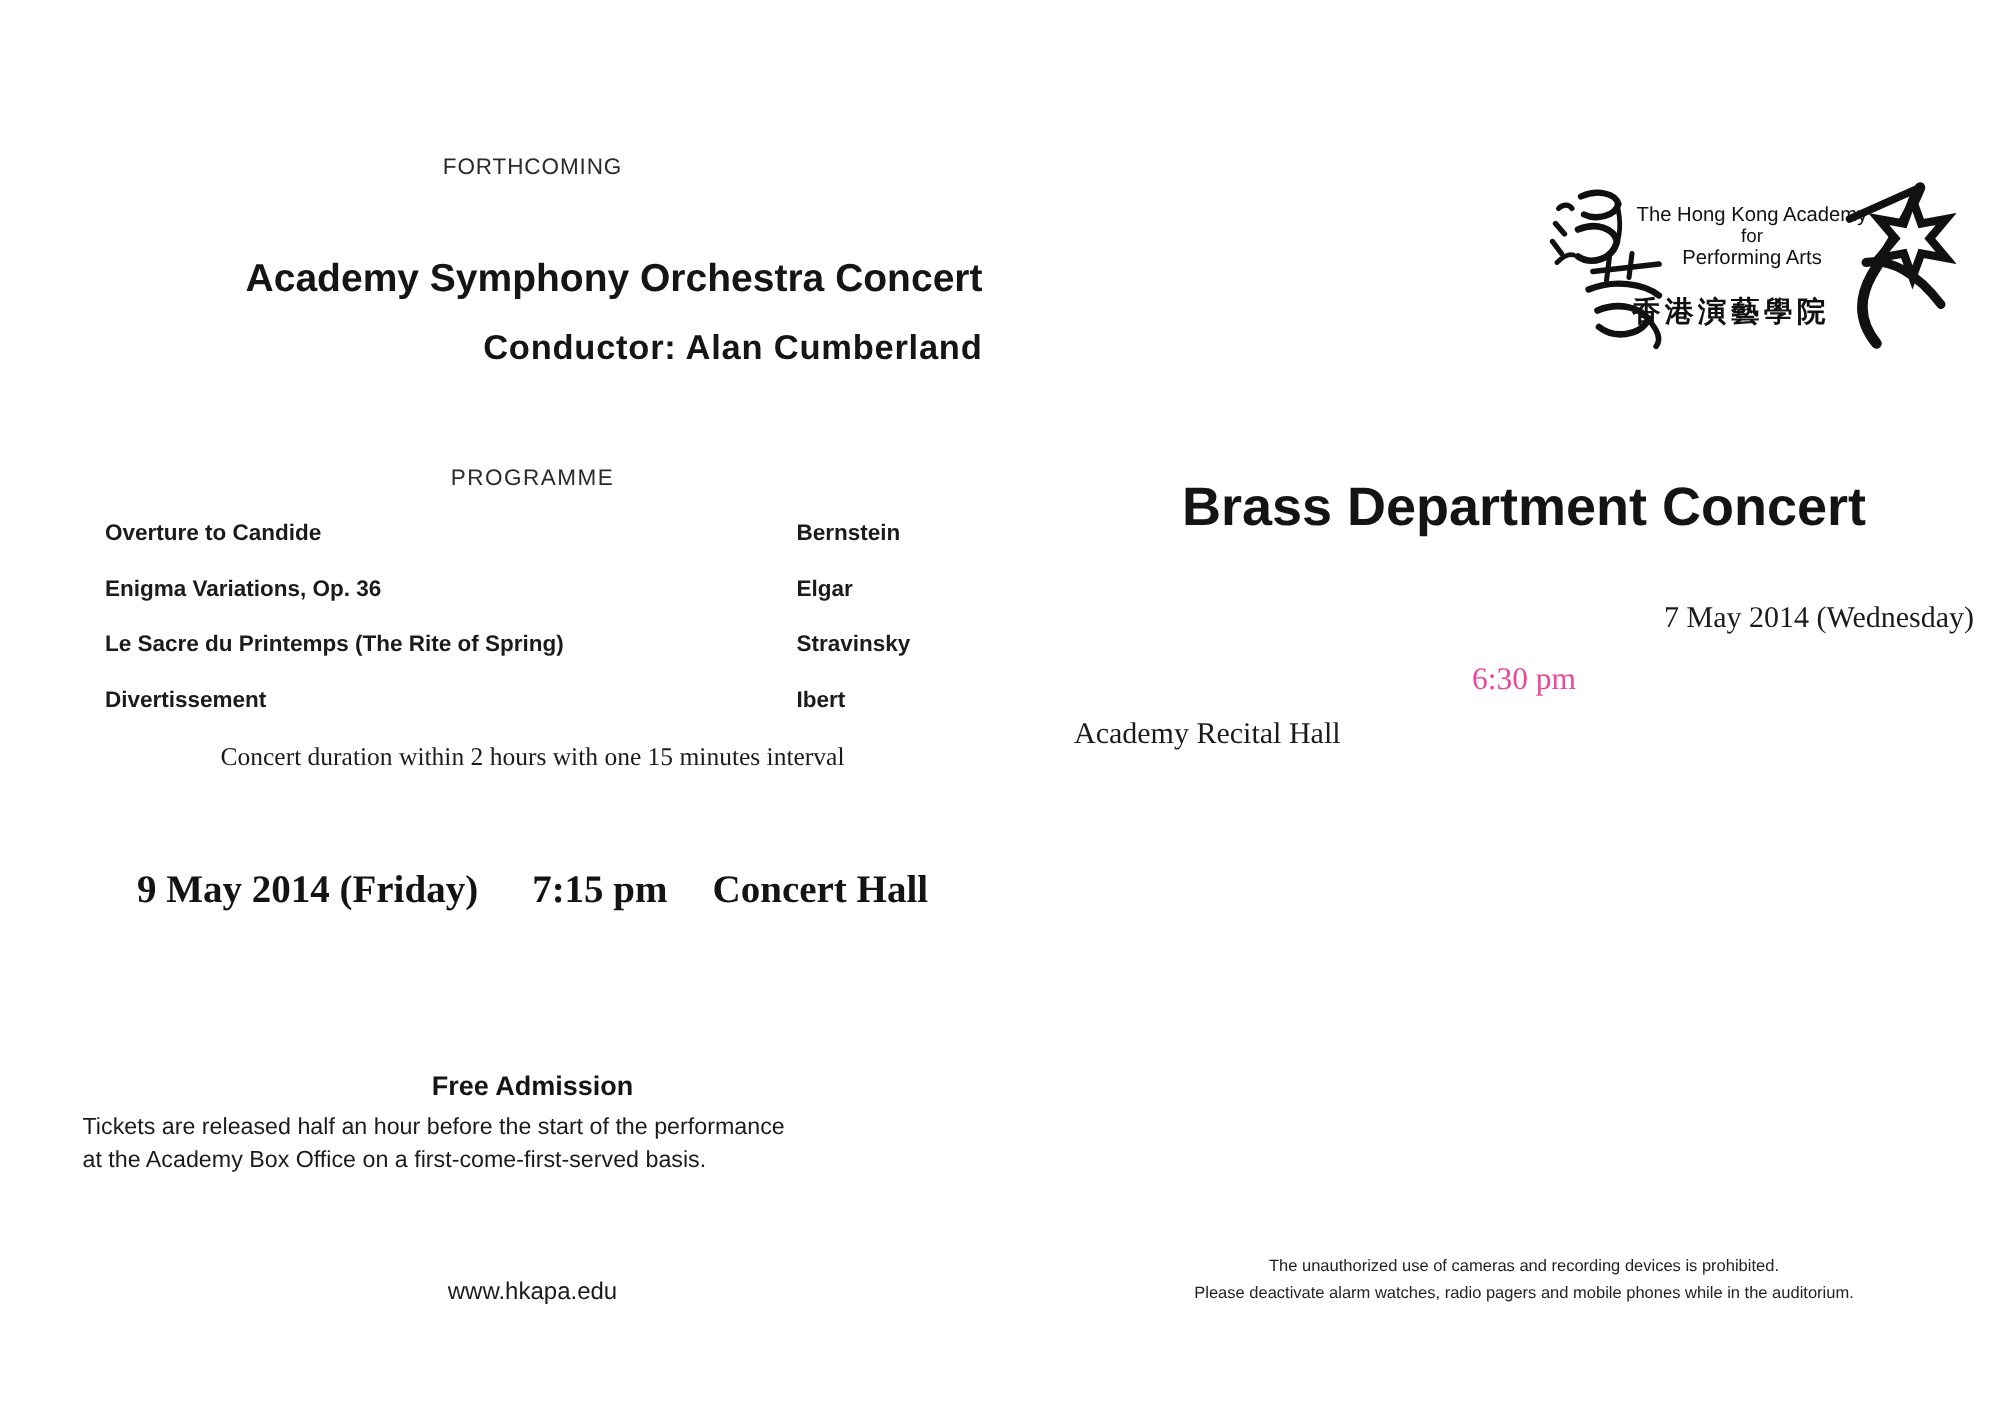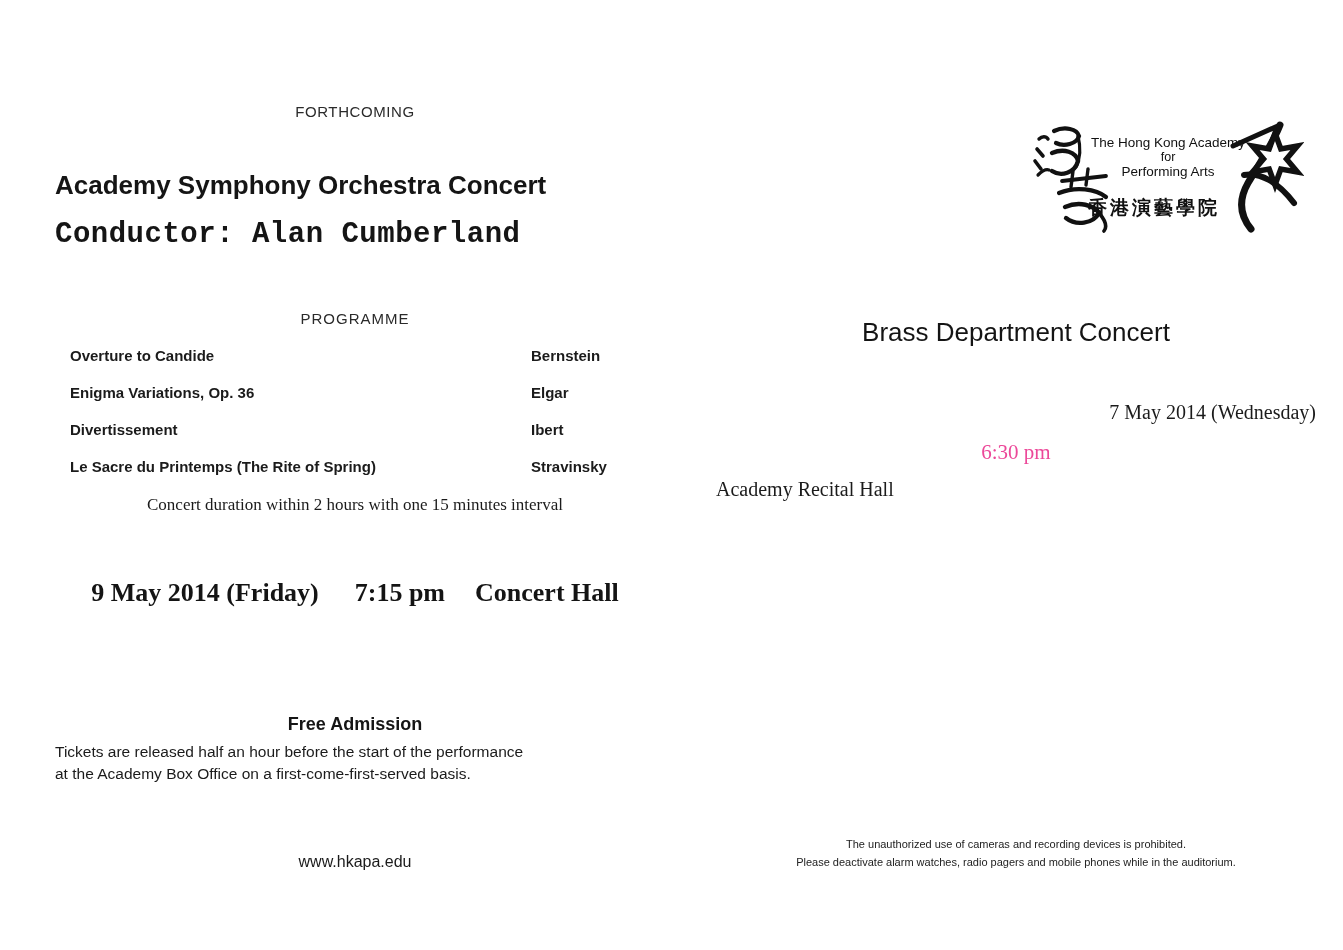--- a/index.html
+++ b/index.html
@@ -6,24 +6,24 @@
   body{
     width:1343px;height:950px;position:relative;overflow:hidden;
     background:#ffffff;color:#1b1b1b;
     font-family:"Liberation Sans",sans-serif;
     -webkit-font-smoothing:antialiased;
   }
   
   .left-col{position:absolute;left:55px;top:0;width:600px;height:950px;}
   .kicker{position:absolute;left:0;top:103px;width:100%;text-align:center;
     font-size:15px;letter-spacing:.6px;color:#2a2a2a;}
-  .aso-title{position:absolute;left:0;top:170px;width:100%;text-align:left;
+  .aso-title{position:absolute;left:0;top:170px;width:100%;text-align:right;
     font-size:26px;font-weight:700;color:#151515;}
-  .conductor{position:absolute;left:0;top:218px;width:100%;text-align:left;
-    font-family:Liberation Mono, monospace;font-size:29px;font-weight:600;
+  .conductor{position:absolute;left:0;top:218px;width:100%;text-align:right;
+    font-family:Liberation Sans, sans-serif;font-size:23px;font-weight:600;
     letter-spacing:.5px;color:#151515;}
   .prog-head{position:absolute;left:0;top:310px;width:100%;text-align:center;
     font-size:15px;letter-spacing:1px;color:#2a2a2a;}
   .prog-list{position:absolute;left:4px;top:347px;width:100%;}
   .prog-row{position:relative;height:37px;}
   .prog-work{position:absolute;left:11px;top:0;
     font-size:15px;font-weight:700;color:#1b1b1b;white-space:nowrap;}
   .prog-composer{position:absolute;left:472px;top:0;
     font-size:15px;font-weight:700;color:#1b1b1b;white-space:nowrap;}
   .duration{position:absolute;left:0;top:495px;width:100%;text-align:center;
@@ -35,21 +35,21 @@
   .dateline .gap2{display:inline-block;width:30px;}
   .admission-head{position:absolute;left:0;top:714px;width:100%;text-align:center;
     font-size:18px;font-weight:700;color:#151515;}
   .admission-body{position:absolute;left:0;top:741px;width:100%;
     font-size:15.5px;line-height:21.5px;color:#1b1b1b;}
   .website{position:absolute;left:0;top:805px;width:100%;text-align:center;
     font-size:16px;color:#1b1b1b;margin-top:48px;}
   
   .right-col{position:absolute;left:716px;top:0;width:600px;height:950px;}
   .brass-title{position:absolute;left:0;top:317px;width:100%;text-align:center;
-    font-size:26px;font-weight:400;color:#141414;}
+    font-size:36px;font-weight:700;color:#141414;}
   .r-date{position:absolute;left:0;top:401px;width:100%;text-align:right;
     font-family:"Liberation Serif",serif;font-size:20px;color:#1b1b1b;}
   .r-time{position:absolute;left:0;top:440px;width:100%;text-align:center;
     font-family:"Liberation Serif",serif;font-size:21px;color:#ec4899;}
   .r-venue{position:absolute;left:0;top:478px;width:100%;text-align:left;
     font-family:"Liberation Serif",serif;font-size:20px;color:#1b1b1b;}
   .notice{position:absolute;left:0;top:836px;width:100%;text-align:center;
     font-size:11px;line-height:17.5px;color:#222;}
   
   .logo{position:absolute;left:1032px;top:115px;width:272px;height:125px;}
@@ -80,26 +80,26 @@
   <div class="prog-list">
     <div class="prog-row">
       <span class="prog-work">Overture to Candide</span>
       <span class="prog-composer">Bernstein</span>
     </div>
     <div class="prog-row">
       <span class="prog-work">Enigma Variations, Op. 36</span>
       <span class="prog-composer">Elgar</span>
     </div>
     <div class="prog-row">
+      <span class="prog-work">Le Sacre du Printemps (The Rite of Spring)</span>
+      <span class="prog-composer">Stravinsky</span>
+    </div>
+    <div class="prog-row">
       <span class="prog-work">Divertissement</span>
       <span class="prog-composer">Ibert</span>
-    </div>
-    <div class="prog-row">
-      <span class="prog-work">Le Sacre du Printemps (The Rite of Spring)</span>
-      <span class="prog-composer">Stravinsky</span>
     </div>
   </div>
 
   <div class="duration">Concert duration within 2 hours with one 15 minutes interval</div>
 
   <div class="dateline">
     <span>9 May 2014 (Friday)</span><span class="gap1"></span><span>7:15 pm</span><span class="gap2"></span><span>Concert Hall</span>
   </div>
 
   <div class="admission-head">Free Admission</div>

